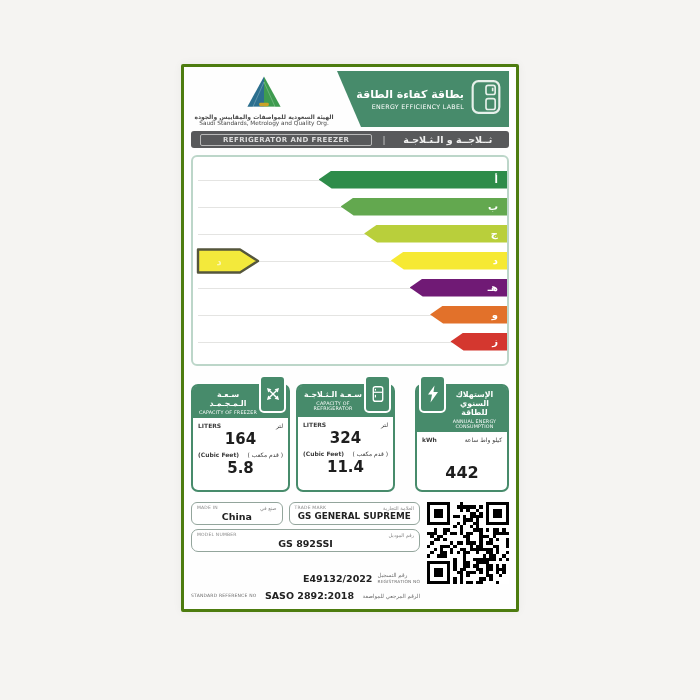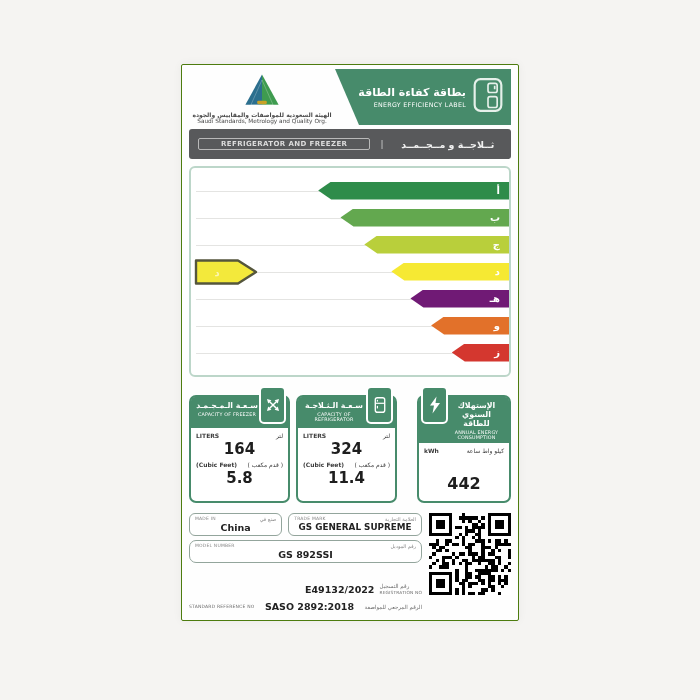--- a/index.html
+++ b/index.html
@@ -4,21 +4,21 @@
 <style>
   * { box-sizing: border-box; margin: 0; padding: 0; }
   html,body { width: 700px; height: 700px; }
   body {
     background: #f5f4f2;
     font-family: "DejaVu Sans", sans-serif;
     color: #222;
   }
   .label {
     width: 338px; margin: 64px auto 0; background: #fefefe;
-    border: 1px solid #4d7c0f; border-radius: 2px;
+    border: 3px solid #4d7c0f; border-radius: 2px;
     box-shadow: 0 0 10px rgba(0,0,0,.05);
     padding: 0 0 8px 0; position: relative;
   }
   
   .hdr { display: flex; align-items: stretch; padding: 4px 7px 0 7px; }
   .org { width: 146px; text-align: center; padding-top: 4px; }
   .org svg { display: block; margin: 0 auto 2px; }
   .org-ar { font-size: 6px; font-weight: bold; color: #4a4a4a; direction: rtl; }
   .org-en { font-size: 5.8px; color: #4a4a4a; }
   .banner {
@@ -26,21 +26,21 @@
     clip-path: polygon(0 0, 100% 0, 100% 100%, 24px 100%);
     display: flex; align-items: center; justify-content: flex-end;
     gap: 7px; padding-right: 8px; color: #fff;
   }
   .banner-titles { text-align: right; }
   .banner-ar { font-size: 11px; font-weight: bold; direction: rtl; }
   .banner-en { font-size: 6.3px; letter-spacing: .3px; margin-top: 2px; }
   
   .catbar {
     margin: 4px 7px 0; background: #58595B; border-radius: 3px;
-    height: 30px; display: flex; align-items: center; padding: 0 9px;
+    height: 17px; display: flex; align-items: center; padding: 0 9px;
     color: #e8e8e8;
   }
   .cat-en {
     border: 1px solid #b9b9b9; border-radius: 2px; font-size: 7px;
     letter-spacing: .4px; padding: 1px 22px; font-weight: bold; color: #dcdcdc;
   }
   .cat-sep { margin: 0 10px; font-size: 9px; color: #cfcfcf; }
   .cat-ar { flex: 1; text-align: center; font-size: 9.5px; font-weight: bold; direction: rtl; color: #f0f0f0; }
   
   .chart {
@@ -153,21 +153,21 @@
           <rect x="18" y="23" width="11" height="13" rx="2.5" fill="none" stroke="#E6F0EA" stroke-width="2"></rect>
           <line x1="26" y1="10" x2="26" y2="14" stroke="#E6F0EA" stroke-width="2"></line>
         </svg>
       </span>
     </div>
   </div>
 
   <div class="catbar">
     <span class="cat-en">REFRIGERATOR AND FREEZER</span>
     <span class="cat-sep">|</span>
-    <span class="cat-ar">ثــلاجــة و مــجــمــد</span>
+    <span class="cat-ar">ثــلاجــة و الـثـلاجـة</span>
   </div>
 
   <div class="chart">
       <div class="rrow">
         <div class="gline"></div>
         <div class="rbar" style="width: 60%; background: rgb(46, 140, 74);">
           <span class="rletter">أ</span>
         </div>
       </div>
       <div class="rrow">

